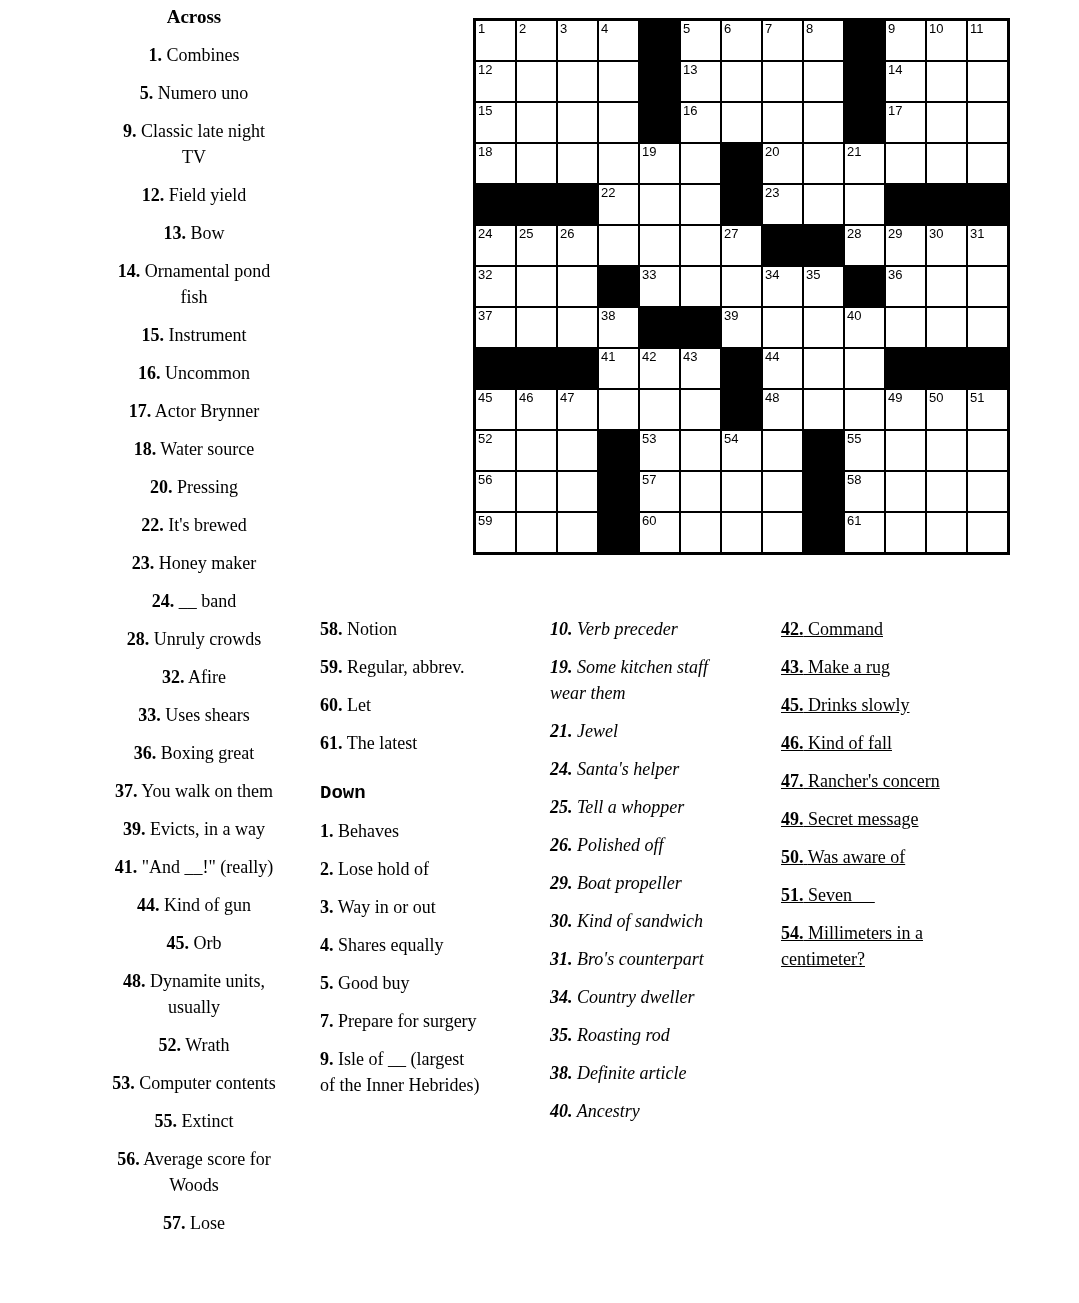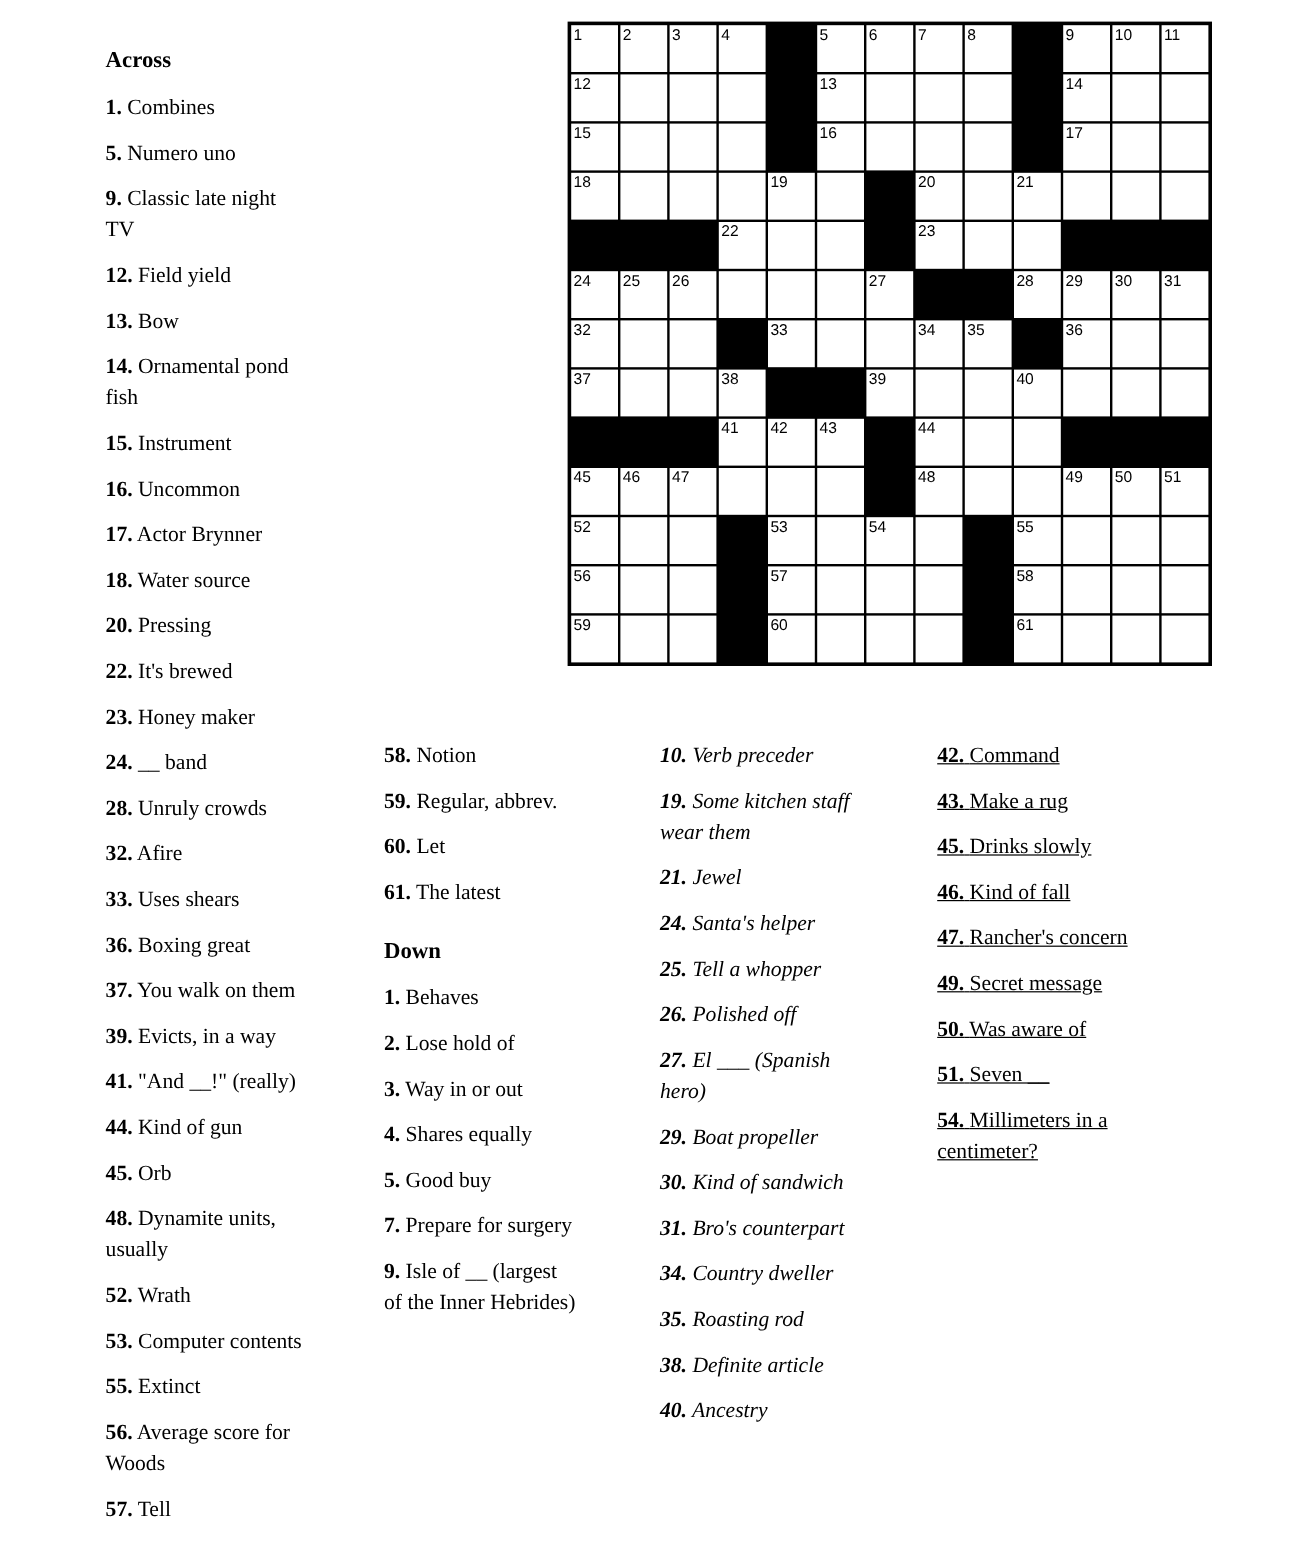--- a/index.html
+++ b/index.html
@@ -8,21 +8,21 @@
     background:#ffffff; color:#000000;
     position:relative;
     font-family:"Liberation Serif", serif;
     overflow:hidden;
   }
   .clue-col { position:absolute; }
   .head {
     font-size:19px; font-weight:bold;
     line-height:26px; margin:0 0 12px 0;
   }
-  .down-head { margin-top:24px; }
+  .down-head { margin-top:24px;font-family:Liberation Mono, monospace; }
   .clue { margin:0 0 12px 0; font-size:18px; line-height:26px; }
   .clue b { font-weight:bold; }
   .ct { white-space:pre-line; }
 
   #grid {
     position:absolute; left:473px; top:18px;
     background:#000000; padding:3px;
     display:grid;
     grid-template-columns:repeat(13, 39px);
     grid-auto-rows:39px;
@@ -32,21 +32,21 @@
   .cell.black { background:#000000; }
   .num {
     position:absolute; top:0; left:2px;
     font-family:"Liberation Sans", sans-serif;
     font-size:13px; line-height:15px;
   }
 </style>
 </head>
 <body>
 
-<div class="clue-col" id="col1" style="left:88px; top:38px; width:212px;">
+<div class="clue-col" id="col1" style="left:88px; top:4px; width:212px;text-align:center;">
   <h2 class="head">Across</h2>
 <p class="clue"><b>1.</b> <span class="ct">Combines</span></p>
     <p class="clue"><b>5.</b> <span class="ct">Numero uno</span></p>
     <p class="clue"><b>9.</b> <span class="ct">Classic late night
 TV</span></p>
     <p class="clue"><b>12.</b> <span class="ct">Field yield</span></p>
     <p class="clue"><b>13.</b> <span class="ct">Bow</span></p>
     <p class="clue"><b>14.</b> <span class="ct">Ornamental pond
 fish</span></p>
     <p class="clue"><b>15.</b> <span class="ct">Instrument</span></p>
@@ -66,21 +66,21 @@
     <p class="clue"><b>41.</b> <span class="ct">"And __!" (really)</span></p>
     <p class="clue"><b>44.</b> <span class="ct">Kind of gun</span></p>
     <p class="clue"><b>45.</b> <span class="ct">Orb</span></p>
     <p class="clue"><b>48.</b> <span class="ct">Dynamite units,
 usually</span></p>
     <p class="clue"><b>52.</b> <span class="ct">Wrath</span></p>
     <p class="clue"><b>53.</b> <span class="ct">Computer contents</span></p>
     <p class="clue"><b>55.</b> <span class="ct">Extinct</span></p>
     <p class="clue"><b>56.</b> <span class="ct">Average score for
 Woods</span></p>
-    <p class="clue"><b>57.</b> <span class="ct">Tell</span></p>
+    <p class="clue"><b>57.</b> <span class="ct">Lose</span></p>
   </div>
 
 <div id="grid">
     <div class="cell">
       <span class="num">1</span>
     </div>
     <div class="cell">
       <span class="num">2</span>
     </div>
     <div class="cell">
@@ -386,22 +386,20 @@
 of the Inner Hebrides)</span></p>
   </div>
 <div class="clue-col" id="col3" style="left:550px; top:616px; width:212px;font-style:italic;">
     <p class="clue"><b>10.</b> <span class="ct">Verb preceder</span></p>
     <p class="clue"><b>19.</b> <span class="ct">Some kitchen staff
 wear them</span></p>
     <p class="clue"><b>21.</b> <span class="ct">Jewel</span></p>
     <p class="clue"><b>24.</b> <span class="ct">Santa's helper</span></p>
     <p class="clue"><b>25.</b> <span class="ct">Tell a whopper</span></p>
     <p class="clue"><b>26.</b> <span class="ct">Polished off</span></p>
-    <p class="clue"><b>27.</b> <span class="ct">El ___ (Spanish
-hero)</span></p>
     <p class="clue"><b>29.</b> <span class="ct">Boat propeller</span></p>
     <p class="clue"><b>30.</b> <span class="ct">Kind of sandwich</span></p>
     <p class="clue"><b>31.</b> <span class="ct">Bro's counterpart</span></p>
     <p class="clue"><b>34.</b> <span class="ct">Country dweller</span></p>
     <p class="clue"><b>35.</b> <span class="ct">Roasting rod</span></p>
     <p class="clue"><b>38.</b> <span class="ct">Definite article</span></p>
     <p class="clue"><b>40.</b> <span class="ct">Ancestry</span></p>
   </div>
 <div class="clue-col" id="col4" style="left:781px; top:616px; width:205px;text-decoration:underline;">
     <p class="clue"><b>42.</b> <span class="ct">Command</span></p>

